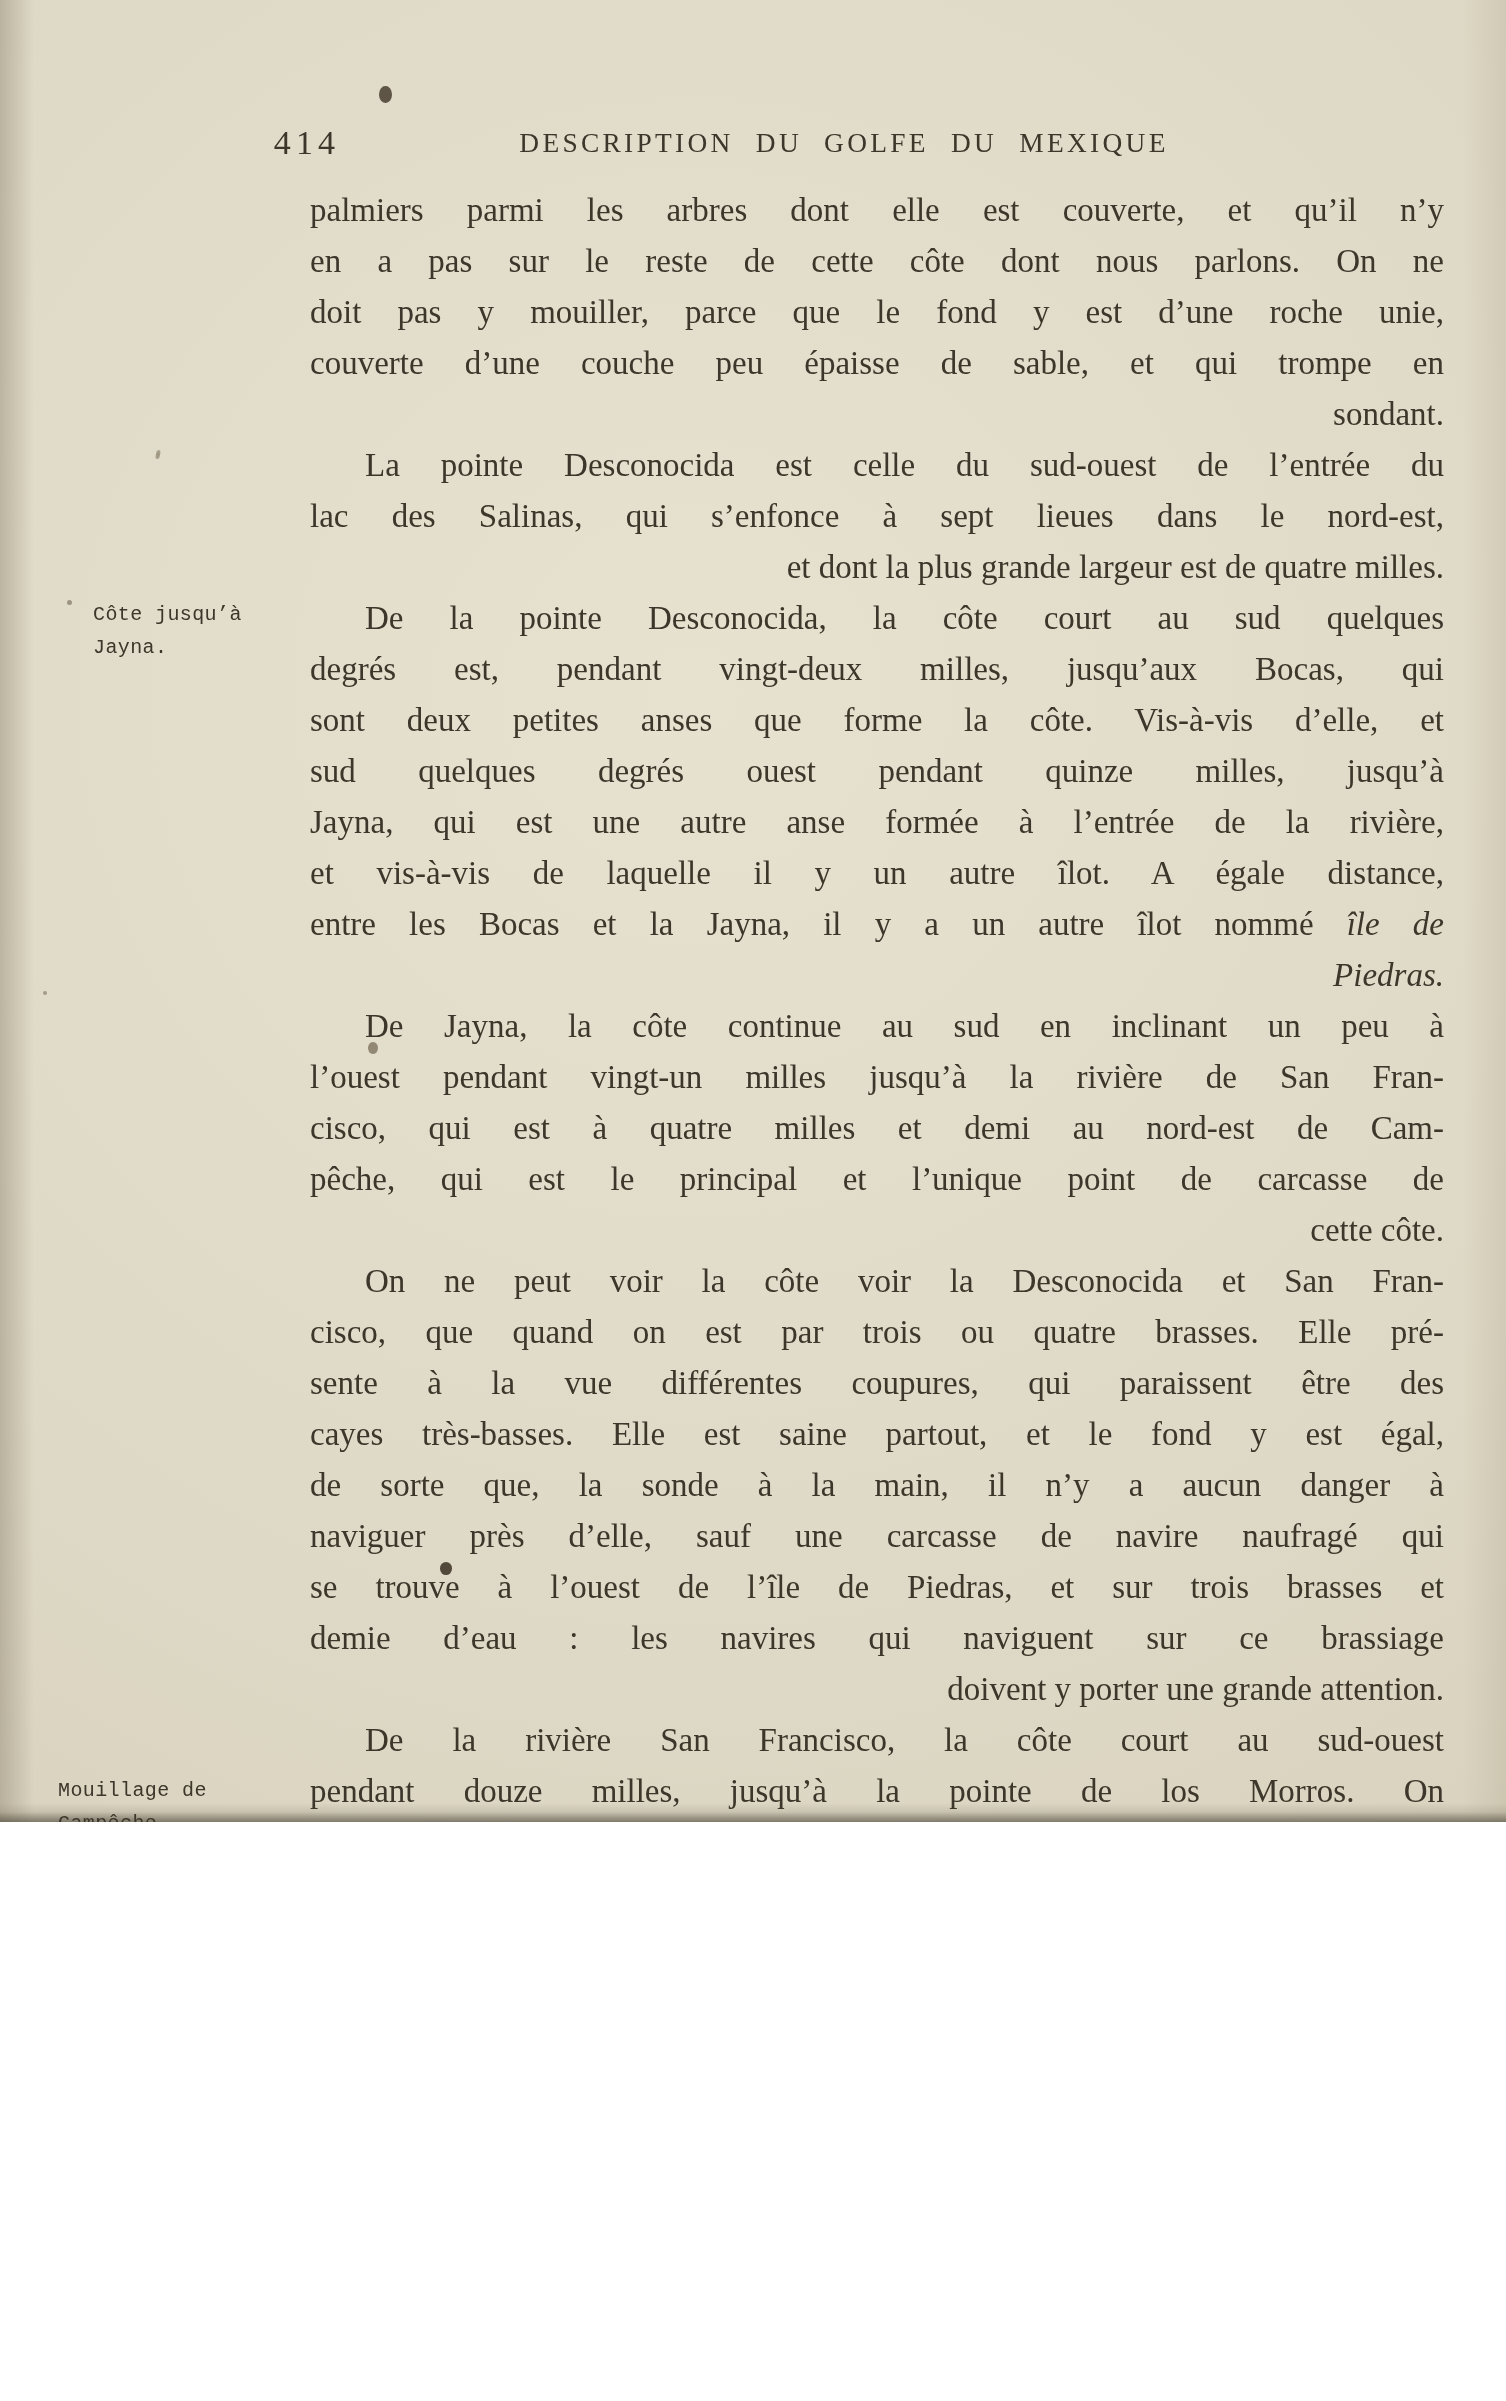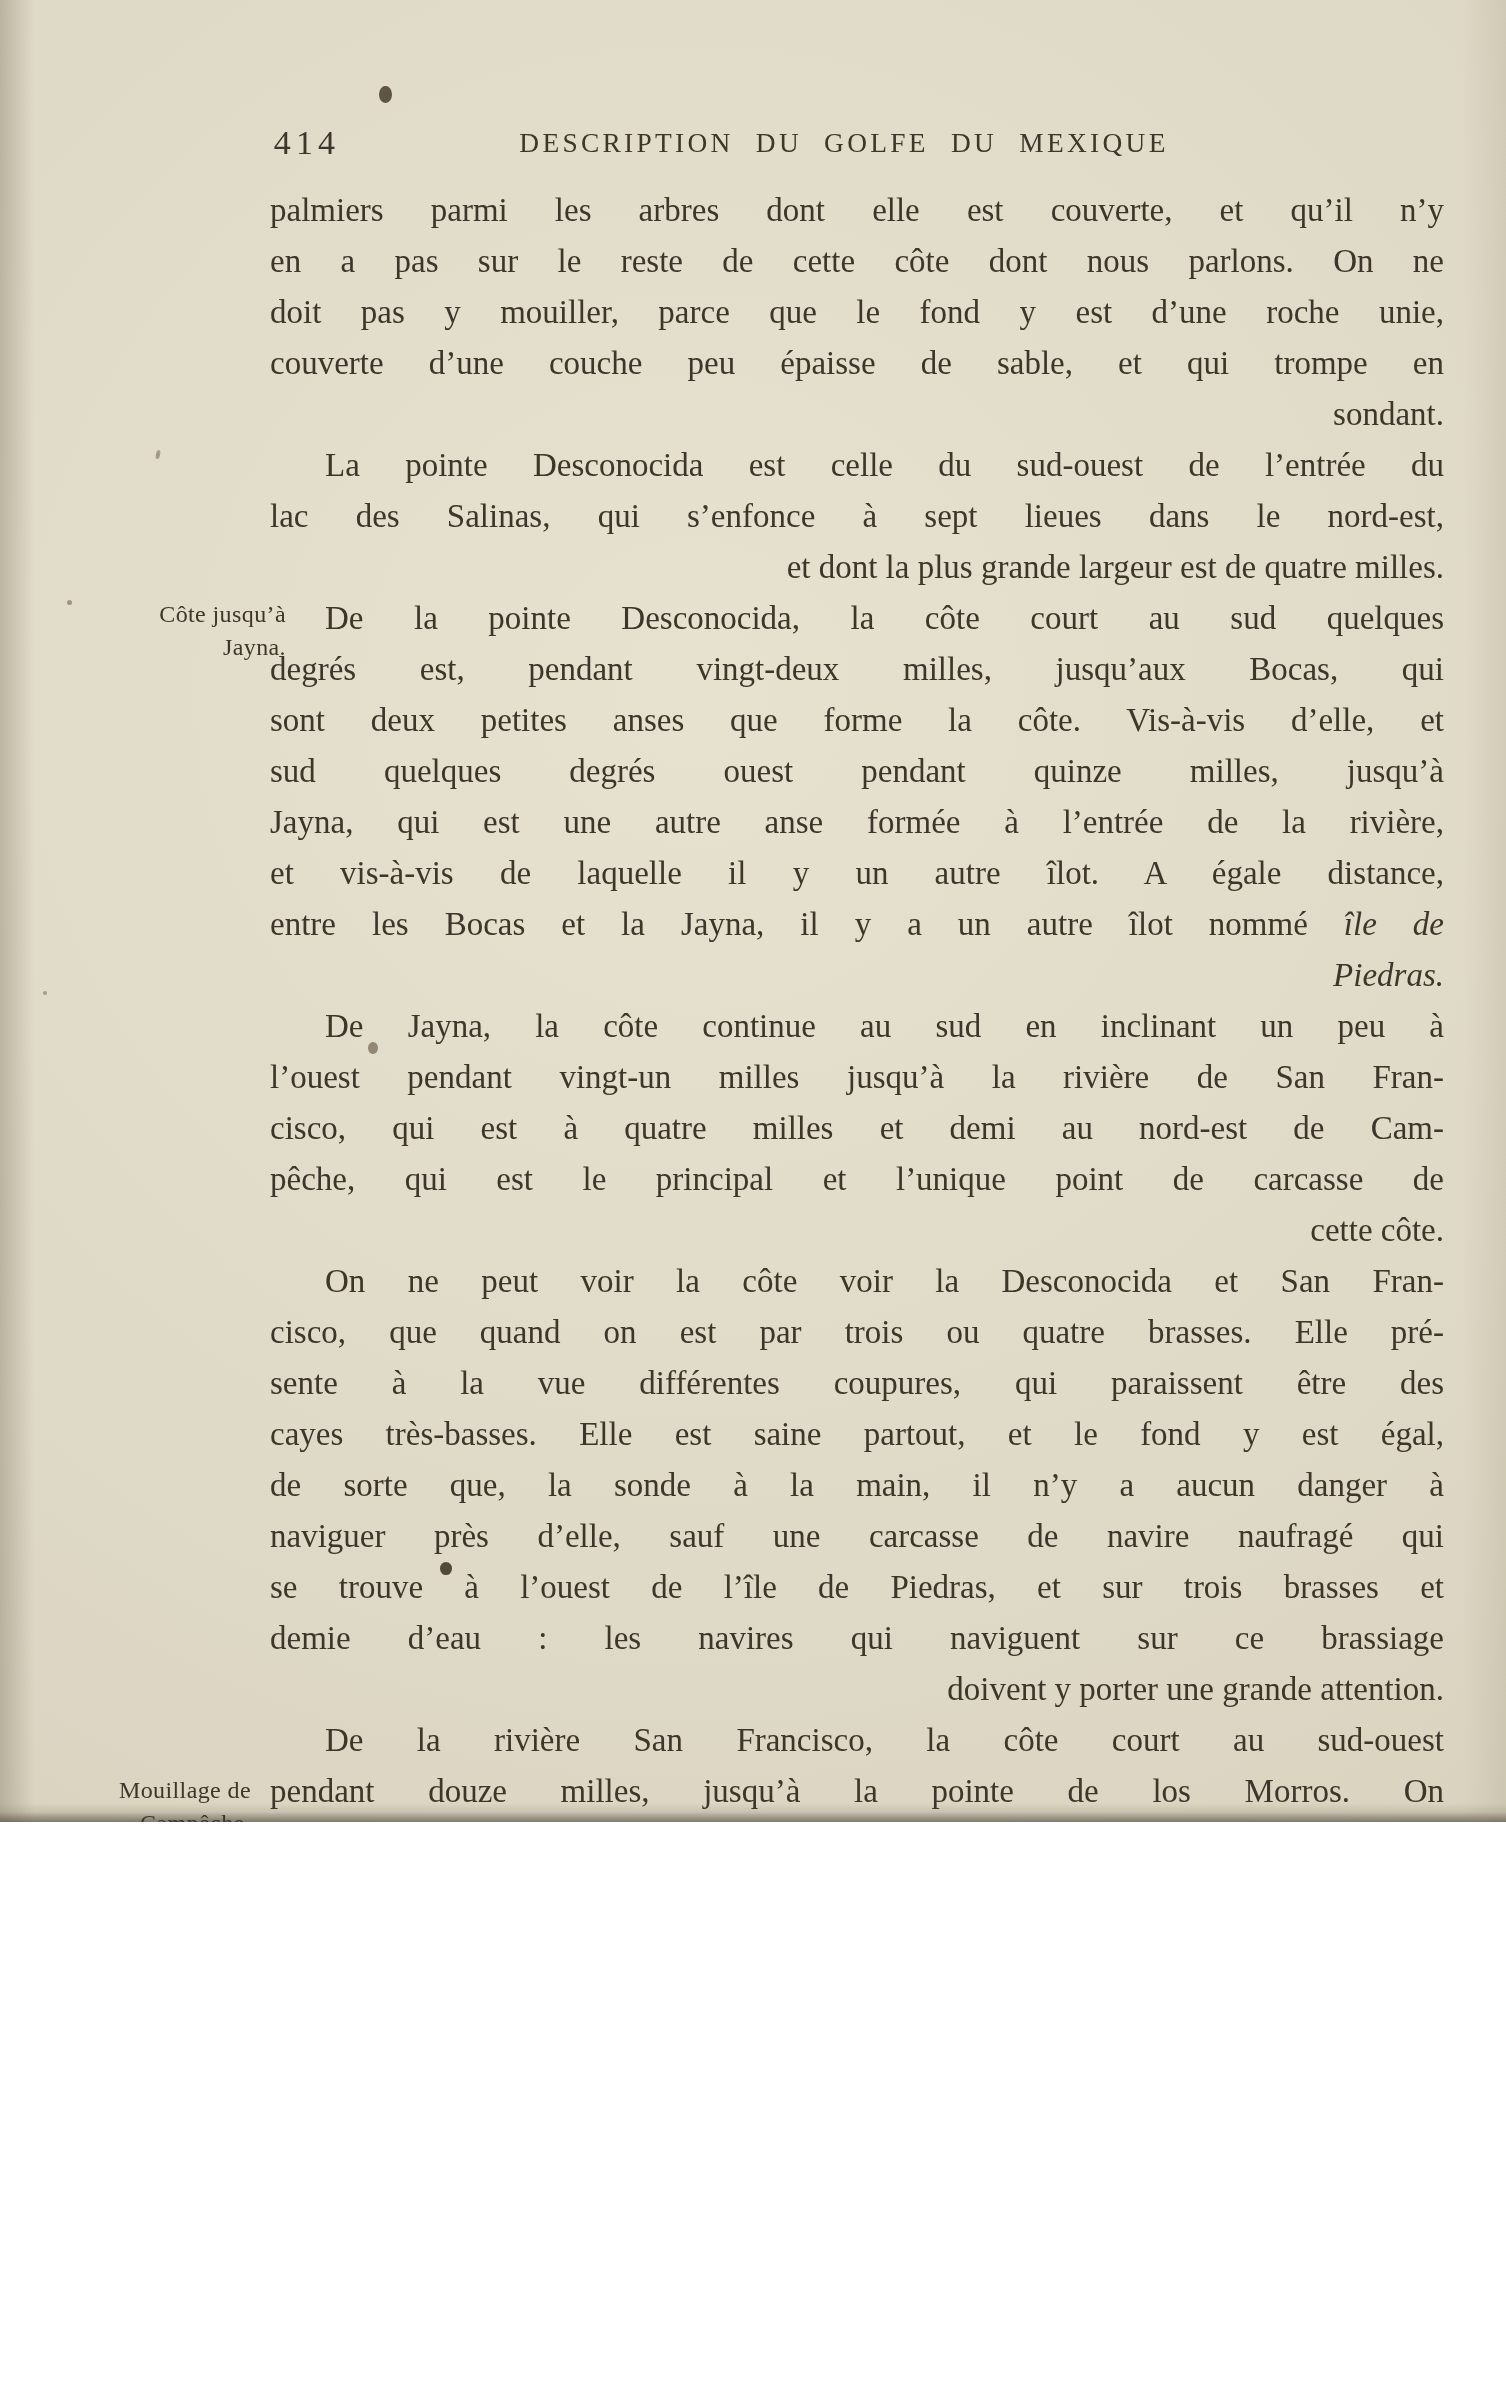--- a/index.html
+++ b/index.html
@@ -14,27 +14,27 @@
     color:#3d362a;
   }
   
   .pagehead{position:absolute;top:124px;left:270px;width:1174px;height:44px;}
   .pagenum{position:absolute;left:3.7px;top:0;font-size:34px;letter-spacing:5.2px;}
   .runtitle{position:absolute;left:574px;top:4.4px;transform:translateX(-50%);
     font-size:27.4px;letter-spacing:3.3px;word-spacing:12px;white-space:nowrap;}
   
   .text-block{position:absolute;left:270px;top:185px;width:1174px;font-size:33px;line-height:51px;}
   .paragraph{margin:0;}
-  .line{height:51px;overflow:visible;}
+  .line{height:51px;overflow:visible;margin-left:40px;}
   .line.full{text-align:justify;text-align-last:justify;-moz-text-align-last:justify;}
   .line.last{text-align:right;}
   .line.indent{text-indent:55px;}
   .line i{font-style:italic;}
   
-  .margin-note{position:absolute;text-align:right;font-size:24px;line-height:33px;letter-spacing:0.4px;}
+  .margin-note{position:absolute;text-align:left;font-size:20px;line-height:33px;letter-spacing:0.4px;font-family:Liberation Mono, monospace;}
   .mn-0{left:93px;width:193px;}
   .mn-1{left:58px;width:193px;}
   
   .speck{position:absolute;border-radius:50%;filter:blur(0.7px);}
   .speck.s1{left:379px;top:86px;width:12.6px;height:17px;background:rgba(58,48,33,.78);}
   .speck.s2{left:368px;top:1042px;width:9.6px;height:12px;background:rgba(80,66,44,.55);}
   .speck.s3{left:440px;top:1562px;width:12px;height:12.6px;background:rgba(52,42,28,.82);}
   .speck.s4{left:124px;top:2109px;width:4.4px;height:22px;border-radius:40%;transform:rotate(18deg);background:rgba(92,82,58,.6);}
   .speck.s5{left:67px;top:600px;width:5.2px;height:5.2px;background:rgba(90,80,60,.5);}
   .speck.s6{left:43px;top:991px;width:4.4px;height:4.4px;background:rgba(90,80,60,.45);}

